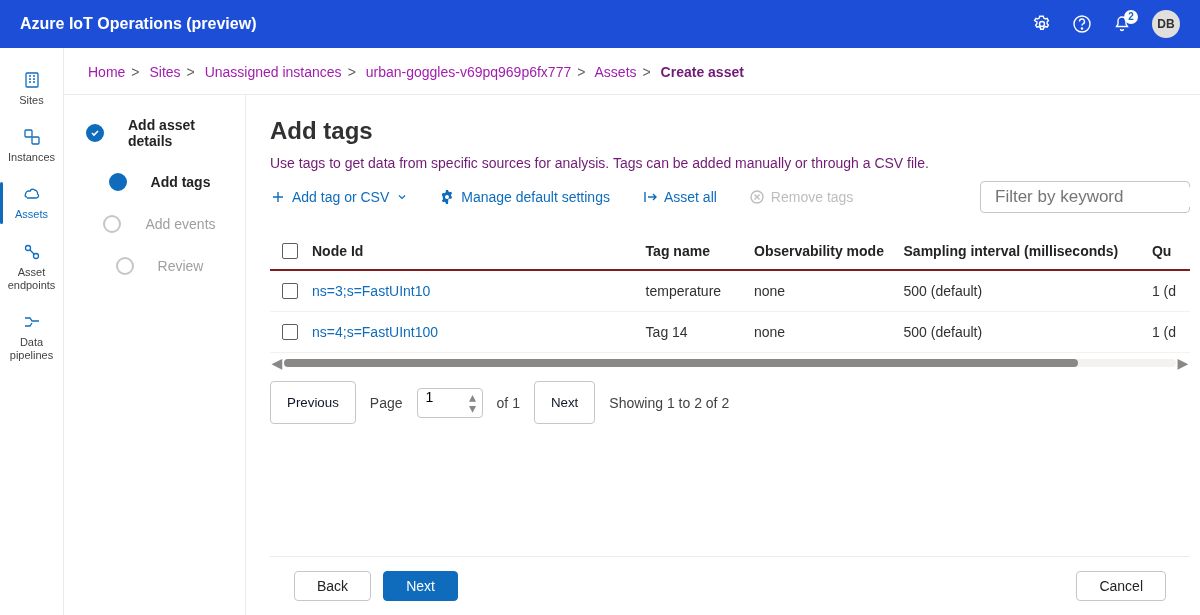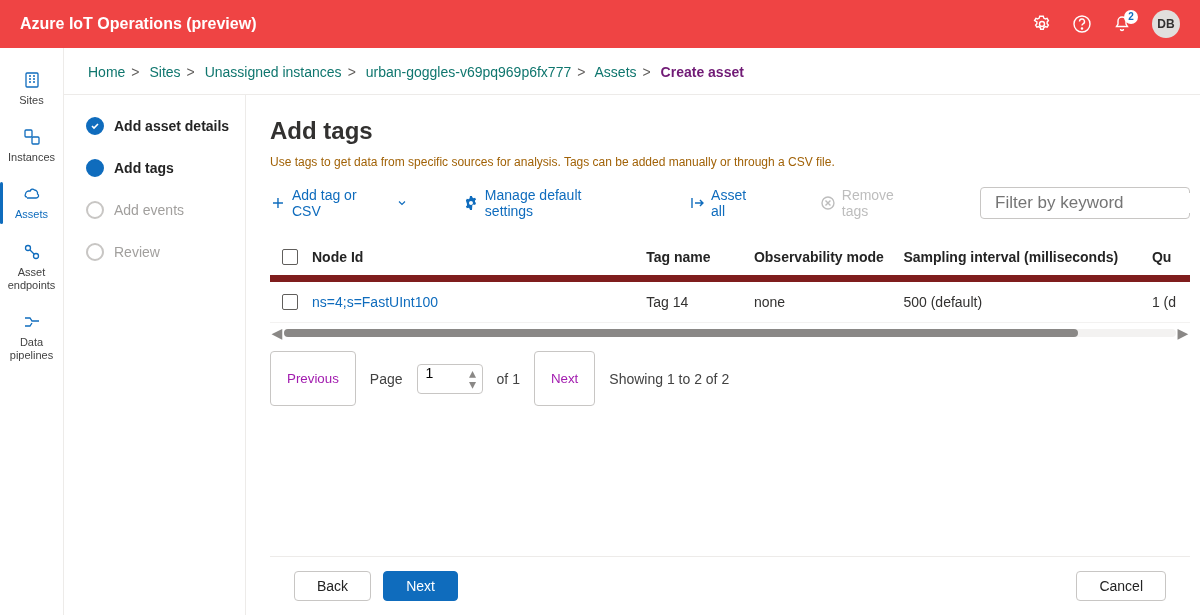--- a/index.html
+++ b/index.html
@@ -1,68 +1,68 @@
 <!DOCTYPE html>
 <html><head>
 <meta charset="utf-8">
 <style>
   * { box-sizing: border-box; margin: 0; padding: 0; }
   body { font-family: "Segoe UI", Tahoma, sans-serif; font-size: 14px; color: #323130; width: 1200px; height: 615px; overflow: hidden; background: #fff; }
-  .header { height: 48px; background: #ef4444; display: flex; align-items: center; padding: 0 20px; color: #fff; }
+  .header { height: 48px; background: #1d4ed8; display: flex; align-items: center; padding: 0 20px; color: #fff; }
   .header-title { font-size: 16px; font-weight: 600; flex: 1; }
   .header-icons { display: flex; align-items: center; gap: 20px; }
   .header-icon { width: 20px; height: 20px; display: flex; align-items: center; justify-content: center; cursor: pointer; color: #fff; position: relative; }
   .notif-badge { position: absolute; top: -4px; right: -6px; background: #fff; color: #0f6cbd; border-radius: 8px; font-size: 10px; font-weight: 600; padding: 0 4px; min-width: 14px; height: 14px; line-height: 14px; text-align: center; }
   .avatar { width: 28px; height: 28px; border-radius: 50%; background: #e1dfdd; color: #323130; display: flex; align-items: center; justify-content: center; font-size: 12px; font-weight: 600; }
   .layout { display: flex; height: 567px; }
   .leftnav { width: 68px; border-right: 1px solid #edebe9; display: flex; flex-direction: column; padding-top: 12px; }
   .leftnav-item { display: flex; flex-direction: column; align-items: center; gap: 4px; padding: 10px 4px; cursor: pointer; font-size: 11px; color: #424242; text-align: center; line-height: 1.2; }
   .leftnav-item.active { color: #0f6cbd; position: relative; background: #fff; }
   .leftnav-item.active::before { content: ""; position: absolute; left: 0; top: 8px; bottom: 8px; width: 3px; background: #0f6cbd; border-radius: 2px; }
   .leftnav-icon { width: 20px; height: 20px; }
   .main { flex: 1; display: flex; flex-direction: column; }
   .breadcrumb { padding: 16px 24px 14px 24px; border-bottom: 1px solid #edebe9; font-size: 14px; color: #605e5c; }
-  .breadcrumb a { color: #0f766e; text-decoration: none; cursor: pointer; }
+  .breadcrumb a { color: #a21caf; text-decoration: none; cursor: pointer; }
   .breadcrumb-sep { margin: 0 6px; color: #605e5c; }
   .breadcrumb .current { color: #701a75; font-weight: 600; }
   .content-row { flex: 1; display: flex; min-height: 0; }
   .stepper { width: 182px; border-right: 1px solid #edebe9; padding: 22px 12px 22px 22px; }
-  .step { display: flex; align-items: center; gap: 10px; margin-bottom: 24px; cursor: pointer; }
+  .step { display: flex; align-items: center; gap: 24px; margin-bottom: 24px; cursor: pointer; justify-content: center; }
   .step-circle { width: 18px; height: 18px; border-radius: 50%; border: 2px solid #c8c6c4; flex-shrink: 0; }
   .step.done .step-circle { background: #0f6cbd; border-color: #0f6cbd; display: flex; align-items: center; justify-content: center; }
   .step.current .step-circle { background: #0f6cbd; border-color: #0f6cbd; }
   .step.done .step-label, .step.current .step-label { color: #242424; font-weight: 600; }
   .step-label { font-size: 14px; color: #a19f9d; }
   .page { flex: 1; padding: 22px 10px 0 24px; overflow: hidden; display: flex; flex-direction: column; }
   .page-title { font-size: 24px; font-weight: 700; margin-bottom: 10px; }
-  .page-desc { font-size: 12px; color: #a16207; margin-bottom: 18px; }
-  .toolbar { display: flex; align-items: center; gap: 56px; margin-bottom: 20px; }
+  .page-desc { font-size: 14px; color: #701a75; margin-bottom: 10px; }
+  .toolbar { display: flex; align-items: center; gap: 32px; margin-bottom: 20px; }
   .tool-btn { display: flex; align-items: center; gap: 6px; font-size: 14px; color: #0f6cbd; cursor: pointer; }
   .tool-btn.disabled { color: #bdbdbd; cursor: default; }
   .tool-icon { width: 16px; height: 16px; }
   .chevron-down { width: 10px; height: 10px; margin-left: 2px; }
   .search-box { margin-left: auto; border: 1px solid #c8c6c4; border-radius: 4px; height: 32px; display: flex; align-items: center; padding: 0 8px; width: 210px; }
   .search-box input { border: none; outline: none; font-size: 17px; flex: 1; margin-left: 6px; }
   .table-wrap { overflow-x: auto; }
   .table { border-collapse: collapse; min-width: 920px; }
-  .table th { text-align: left; font-weight: 600; font-size: 14px; color: #242424; padding: 10px 14px 10px 0; border-bottom: 7px solid #7f1d1d; white-space: nowrap; }
+  .table th { text-align: left; font-weight: 600; font-size: 14px; color: #242424; padding: 10px 14px 10px 0; border-bottom: 2px solid #7f1d1d; white-space: nowrap; }
   .table td { padding: 12px 14px 12px 0; border-bottom: 1px solid #f3f2f1; font-size: 14px; white-space: nowrap; }
   .table th:first-child, .table td:first-child { padding-left: 12px; width: 36px; }
   .table th.node, .table td.node { width: 350px; }
   .table th.tagname, .table td.tagname { width: 110px; }
   .table th.obs, .table td.obs { width: 150px; margin-left: 43px; }
   .table th.samp, .table td.samp { width: 250px; }
   .chk { width: 16px; height: 16px; border: 1px solid #605e5c; border-radius: 2px; background: #fff; cursor: pointer; }
   .link { color: #0f6cbd; cursor: pointer; }
   .hscroll { height: 12px; background: #fff; display: flex; align-items: center; margin-top: 4px; }
   .hscroll-left, .hscroll-right { width: 14px; height: 12px; display:flex; align-items:center; justify-content:center; color:#8a8886; cursor:pointer; }
   .hscroll-track { flex:1; height:8px; background:#f3f2f1; border-radius:4px; position:relative; }
   .hscroll-thumb { position:absolute; left:0; top:0; height:8px; width: 89%; background:#8a8886; border-radius:4px; }
   .pager { display: flex; align-items: center; gap: 14px; margin-top: 12px; font-size: 14px; color: #424242; }
-  .pbtn { border: 1px solid #c8c6c4; background: #fff; color: #a21caf; padding: 19px 16px; border-radius: 4px; cursor: default; }
+  .pbtn { border: 1px solid #c8c6c4; background: #fff; color: #0f172a; padding: 13px 16px; border-radius: 4px; cursor: default; }
   .page-input { width: 66px; height: 30px; border: 1px solid #c8c6c4; border-radius: 4px; padding: 0 18px 0 8px; position: relative; }
   .page-input input { border:none; outline:none; width:100%; font-size:14px;}
   .spinner { position:absolute; right:2px; top:2px; bottom:2px; width:14px; display:flex; flex-direction:column; justify-content:center; gap:1px;}
   .spinner span { height:10px; display:flex; align-items:center; justify-content:center; cursor:pointer; color:#8a8886; }
   .footer { border-top: 1px solid #edebe9; padding: 14px 24px; display: flex; align-items: center; gap: 12px; }
   .btn { padding: 6px 22px; border-radius: 4px; font-size: 14px; cursor: pointer; border: 1px solid #c8c6c4; background: #fff; color: #242424; }
   .btn.primary { background: #0f6cbd; border-color: #0f6cbd; color: #fff; }
   .spacer { flex: 1; }
   svg { display: block; }
 </style>
@@ -225,20 +225,30 @@
                   <th class="obs">Observability mode</th>
                   <th class="samp">Sampling interval (milliseconds)</th>
                   <th>Qu</th>
                 </tr>
               </thead>
               <tbody>
                 <tr>
                   <td>
                       <div class="chk"></div>
                     </td>
+                  <td class="node"><span class="link">ns=3;s=FastUInt10</span></td>
+                  <td class="tagname">temperature</td>
+                  <td class="obs">none</td>
+                  <td class="samp">500 (default)</td>
+                  <td>1 (d</td>
+                </tr>
+                <tr>
+                  <td>
+                      <div class="chk"></div>
+                    </td>
                   <td class="node"><span class="link">ns=4;s=FastUInt100</span></td>
                   <td class="tagname">Tag 14</td>
                   <td class="obs">none</td>
                   <td class="samp">500 (default)</td>
                   <td>1 (d</td>
                 </tr>
               </tbody>
             </table>
           </div>
 

